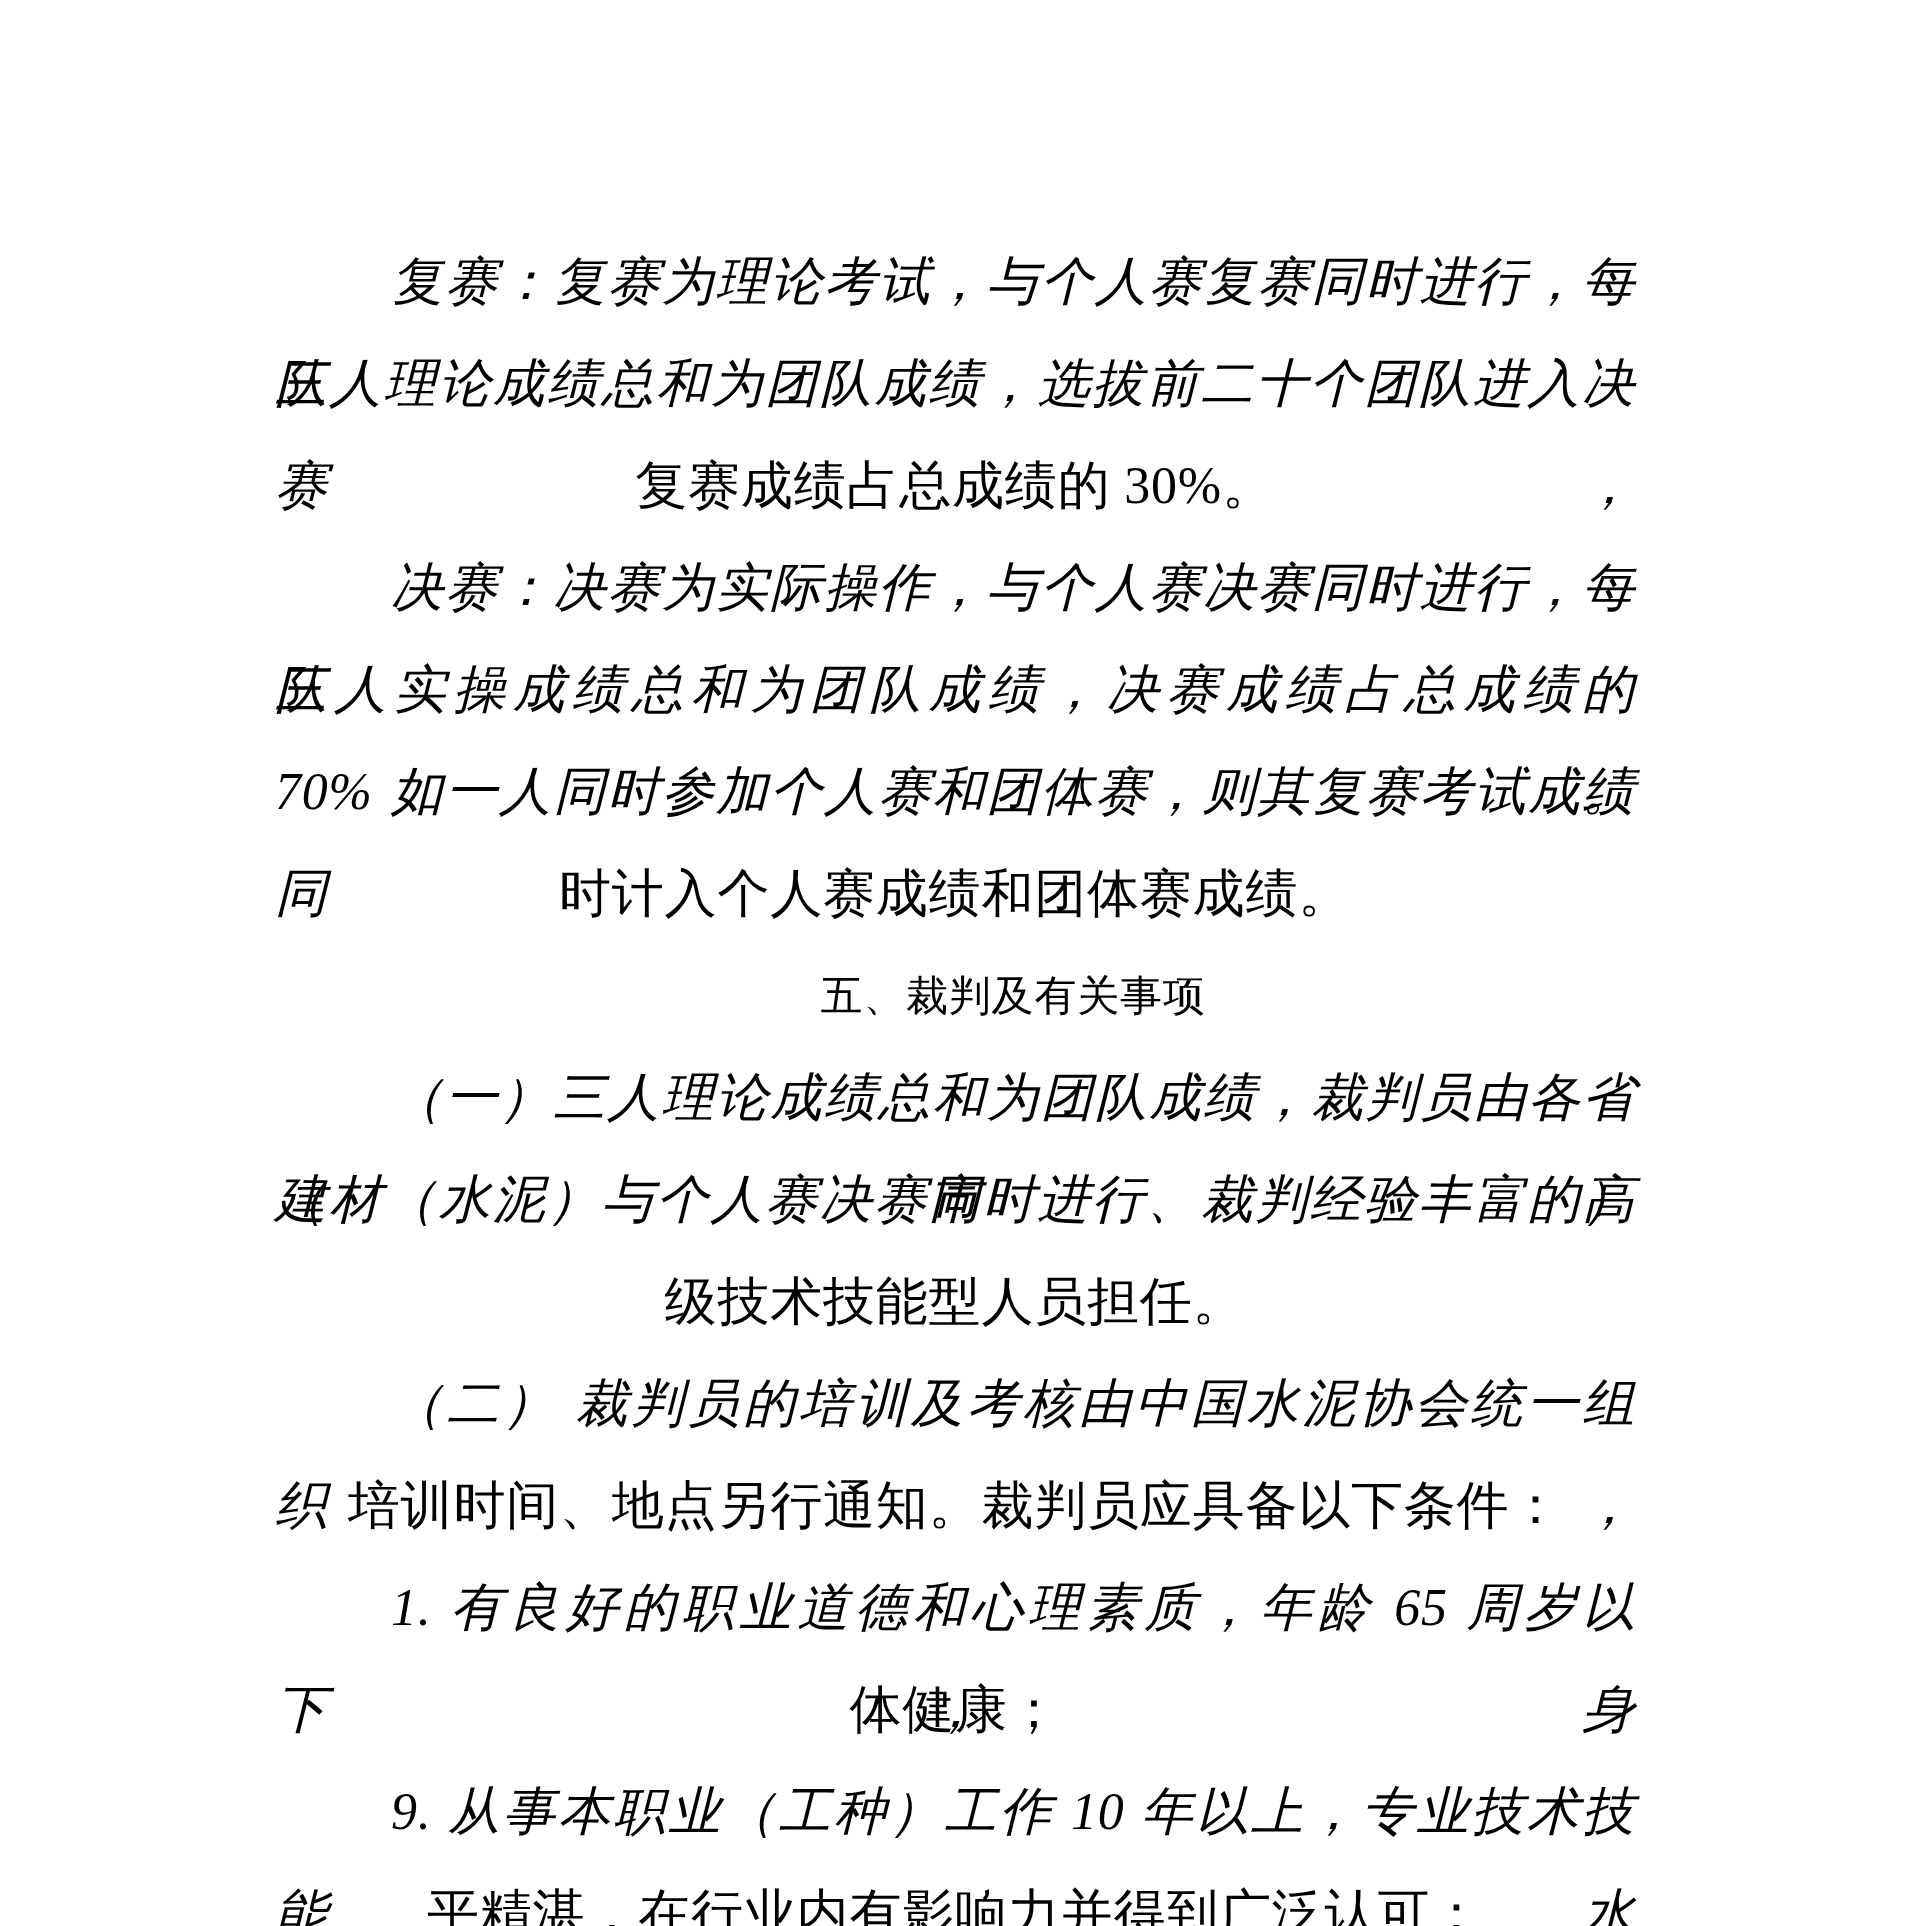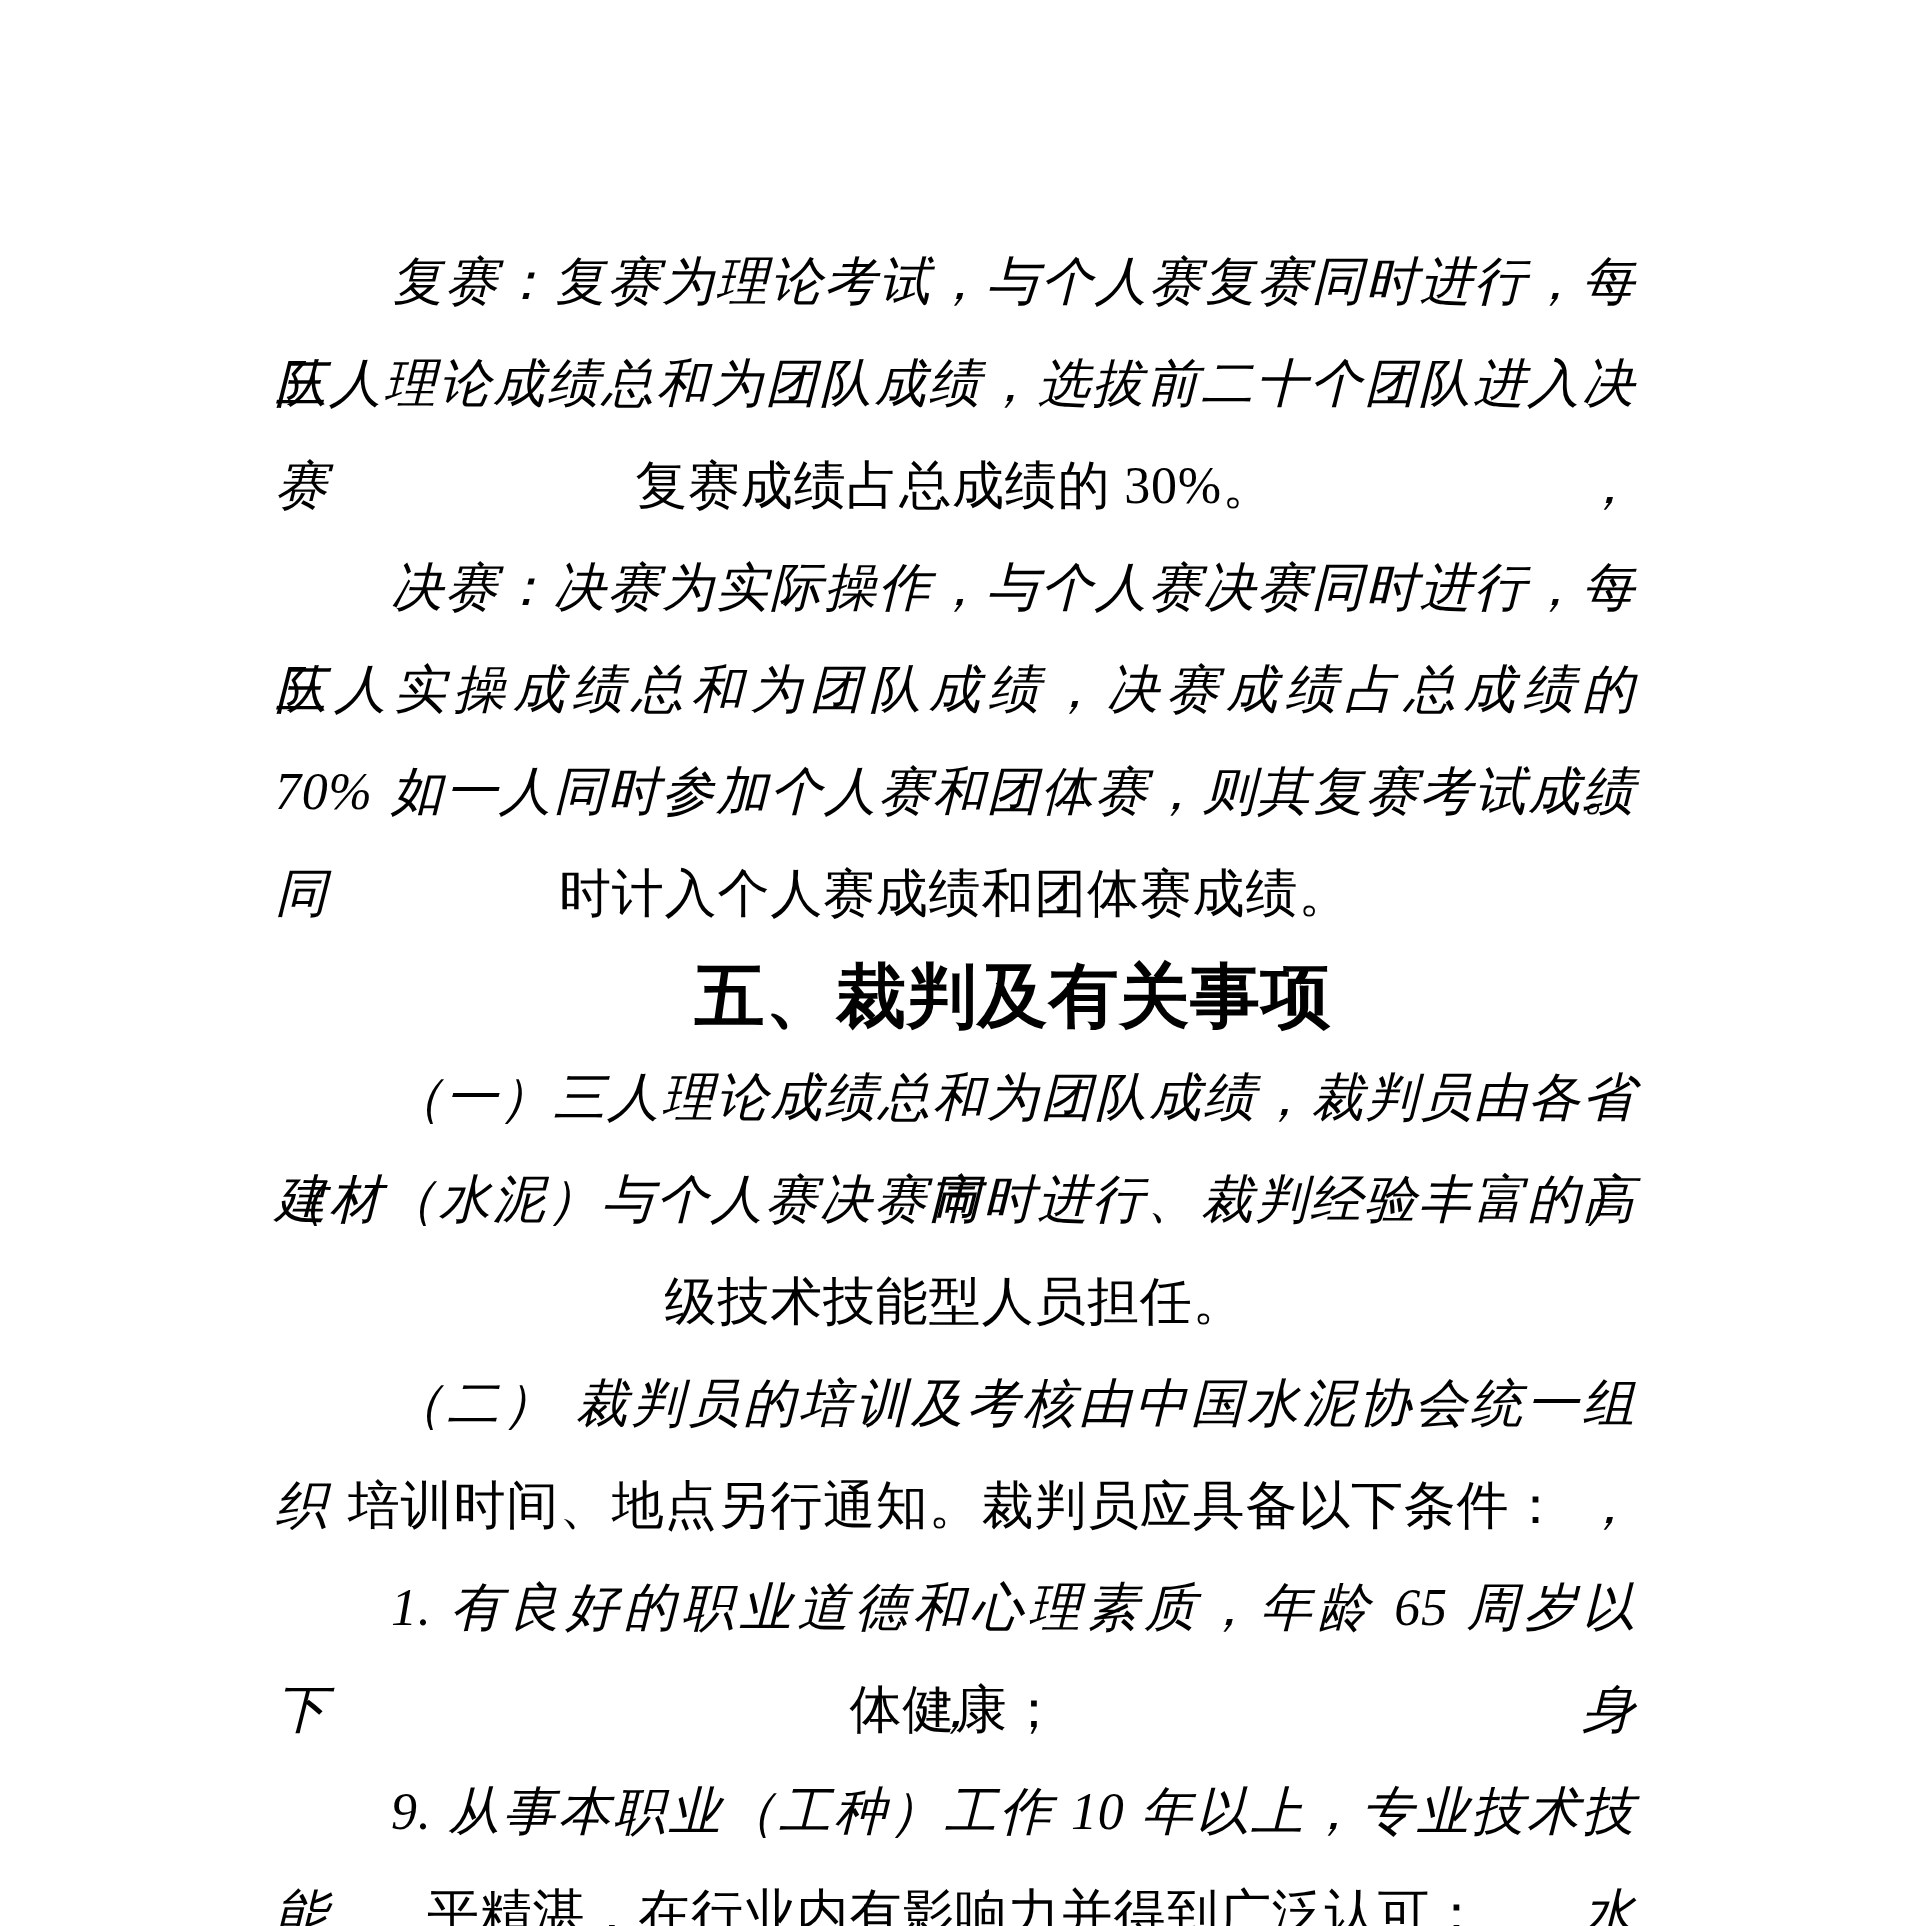--- a/index.html
+++ b/index.html
@@ -35,23 +35,23 @@
     white-space: normal;
     text-align: justify;
     text-align-last: justify;
     text-justify: inter-ideograph;
     font-style: italic;
   }
   .line.indent {
     text-indent: 116px;
   }
   .line.bold {
-    font-weight: 700;
+    font-weight: 400;
     font-family: "Liberation Sans", "DejaVu Sans", sans-serif;
-    font-size: 70px;
+    font-size: 42px;
   }
 </style>
 </head>
 <body>
 
 <div class="page">
   <div class="content">
       <div class="line indent justify">复赛：复赛为理论考试，与个人赛复赛同时进行，每队</div>
       <div class="line justify">三人理论成绩总和为团队成绩，选拔前二十个团队进入决赛，</div>
       <div class="line">复赛成绩占总成绩的 30%。</div>

